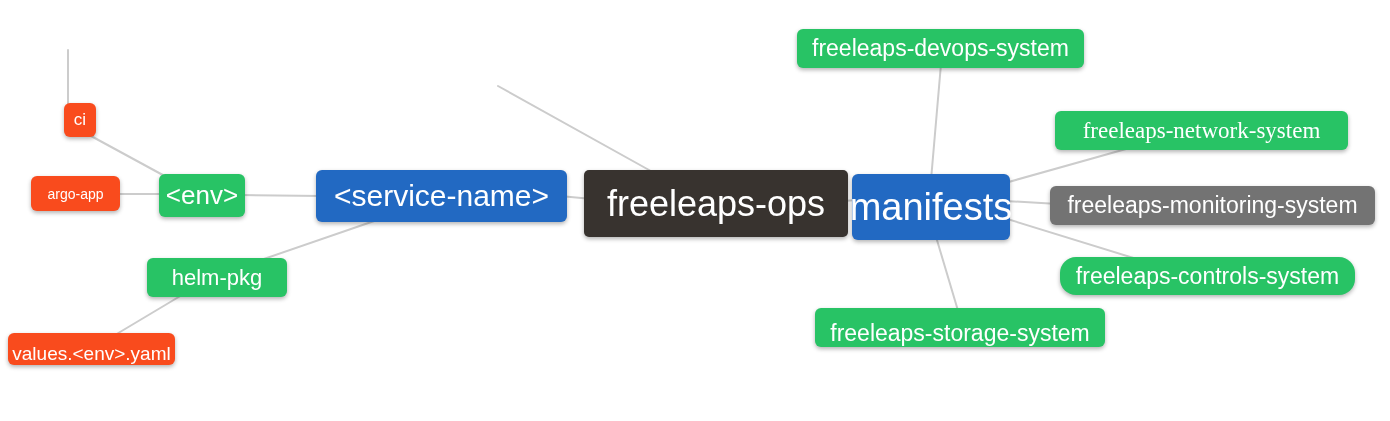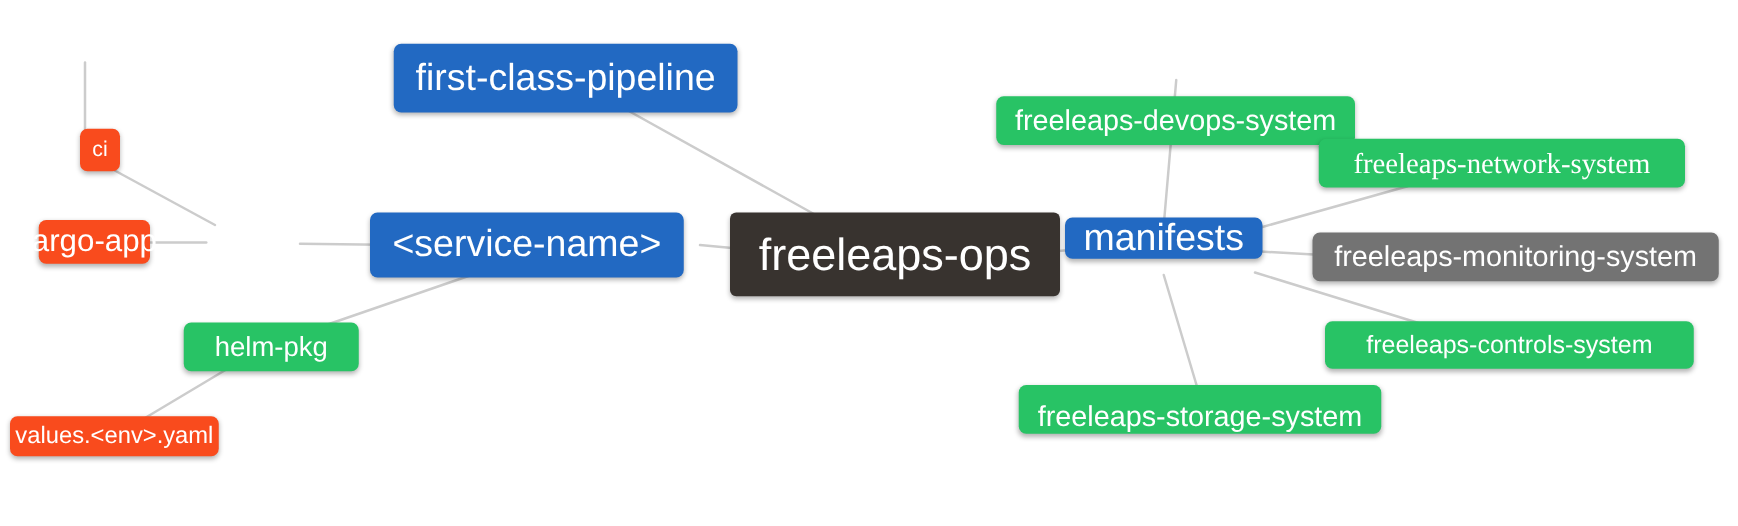--- a/index.html
+++ b/index.html
@@ -35,32 +35,32 @@
     color: #ffffff;
     border-radius: 6px;
     box-shadow: 0 2px 4px rgba(0,0,0,0.30);
     white-space: nowrap;
     cursor: pointer;
     user-select: none;
   }
   
   #node-jenkinsfile          { left: 20px;   top: 26px;  width: 97px;  height: 31px; font-size: 17px; }
   #node-ci                   { left: 64px;   top: 103px; width: 32px;  height: 34px; font-size: 17px; }
-  #node-argo-app             { left: 31px;   top: 176px; width: 89px;  height: 35px; font-size: 25px; }
+  #node-argo-app             { left: 31px;   top: 176px; width: 89px;  height: 35px; font-size: 14px; }
   #node-env                  { left: 159px;  top: 174px; width: 86px;  height: 43px; font-size: 26px; }
   #node-helm-pkg             { left: 147px;  top: 258px; width: 140px; height: 39px; font-size: 22px; }
   #node-values-env-yaml      { left: 8px;    top: 333px; width: 167px; height: 32px; font-size: 19px; }
   #node-first-class-pipeline { left: 315px;  top: 35px;  width: 275px; height: 55px; font-size: 30px; }
-  #node-service-name         { left: 296px;  top: 170px; width: 251px; height: 52px; font-size: 30px; }
+  #node-service-name         { left: 316px;  top: 170px; width: 251px; height: 52px; font-size: 30px; }
   #node-freeleaps-ops        { left: 584px;  top: 170px; width: 264px; height: 67px; font-size: 36px; border-radius: 5px; }
-  #node-manifests            { left: 852px;  top: 174px; width: 158px; height: 33px; font-size: 30px; }
+  #node-manifests            { left: 852px;  top: 174px; width: 158px; height: 66px; font-size: 38px; }
   #node-devops-system        { left: 797px;  top: 29px;  width: 287px; height: 39px; font-size: 23px; }
   #node-network-system       { left: 1055px; top: 111px; width: 293px; height: 39px; font-size: 23px; }
   #node-monitoring-system    { left: 1050px; top: 186px; width: 325px; height: 39px; font-size: 23px; }
-  #node-controls-system      { left: 1060px; top: 257px; width: 295px; height: 38px; font-size: 20px; }
+  #node-controls-system      { left: 1060px; top: 257px; width: 295px; height: 38px; font-size: 23px; border-radius: 16px; }
   #node-storage-system       { left: 815px;  top: 308px; width: 290px; height: 39px; font-size: 23px; align-items: flex-end; }
 </style>
 </head>
 <body>
 
 <div class="stage">
 
   <svg class="edges" width="1390" height="421" aria-hidden="true">
     <line class="edge" x1="68" y1="50" x2="68" y2="110" stroke="#cccccc"></line>
     <line class="edge" x1="80" y1="130" x2="172" y2="180" stroke="#cccccc"></line>
@@ -80,46 +80,46 @@
 
 
   <div class="node" id="node-ci" style="background-color: rgb(249, 75, 29);">
     <span>ci</span>
   </div>
 
   <div class="node" id="node-argo-app" style="background-color: rgb(249, 75, 29);">
     <span>argo-app</span>
   </div>
 
+  <div class="node" id="node-env" style="background-color: rgb(40, 195, 101);">
+    <span>&lt;env&gt;</span>
+  </div>
 
   <div class="node" id="node-helm-pkg" style="background-color: rgb(40, 195, 101);">
     <span>helm-pkg</span>
   </div>
 
-  <div class="node" id="node-values-env-yaml" style="background-color: rgb(249, 75, 29);">
+  <div class="node" id="node-values-env-yaml" style="background-color: rgb(249, 75, 29); align-items: flex-end;">
     <span>values.&lt;env&gt;.yaml</span>
   </div>
 
-  <div class="node" id="node-first-class-pipeline" style="background-color: rgb(34, 105, 194);">
-    <span>first-class-pipeline</span>
-  </div>
 
   <div class="node" id="node-service-name" style="background-color: rgb(34, 105, 194);">
     <span>&lt;service-name&gt;</span>
   </div>
 
   <div class="node" id="node-freeleaps-ops" style="background-color: rgb(56, 51, 47);">
     <span>freeleaps-ops</span>
   </div>
 
   <div class="node" id="node-manifests" style="background-color: rgb(34, 105, 194);">
     <span>manifests</span>
   </div>
 
-  <div class="node" id="node-devops-system" style="background-color: rgb(40, 195, 101); margin-top: 48px;">
+  <div class="node" id="node-devops-system" style="background-color: rgb(40, 195, 101);">
     <span>freeleaps-devops-system</span>
   </div>
 
   <div class="node" id="node-network-system" style="background-color: rgb(40, 195, 101); font-family: Liberation Serif, serif;">
     <span>freeleaps-network-system</span>
   </div>
 
   <div class="node" id="node-monitoring-system" style="background-color: #737373;">
     <span>freeleaps-monitoring-system</span>
   </div>

